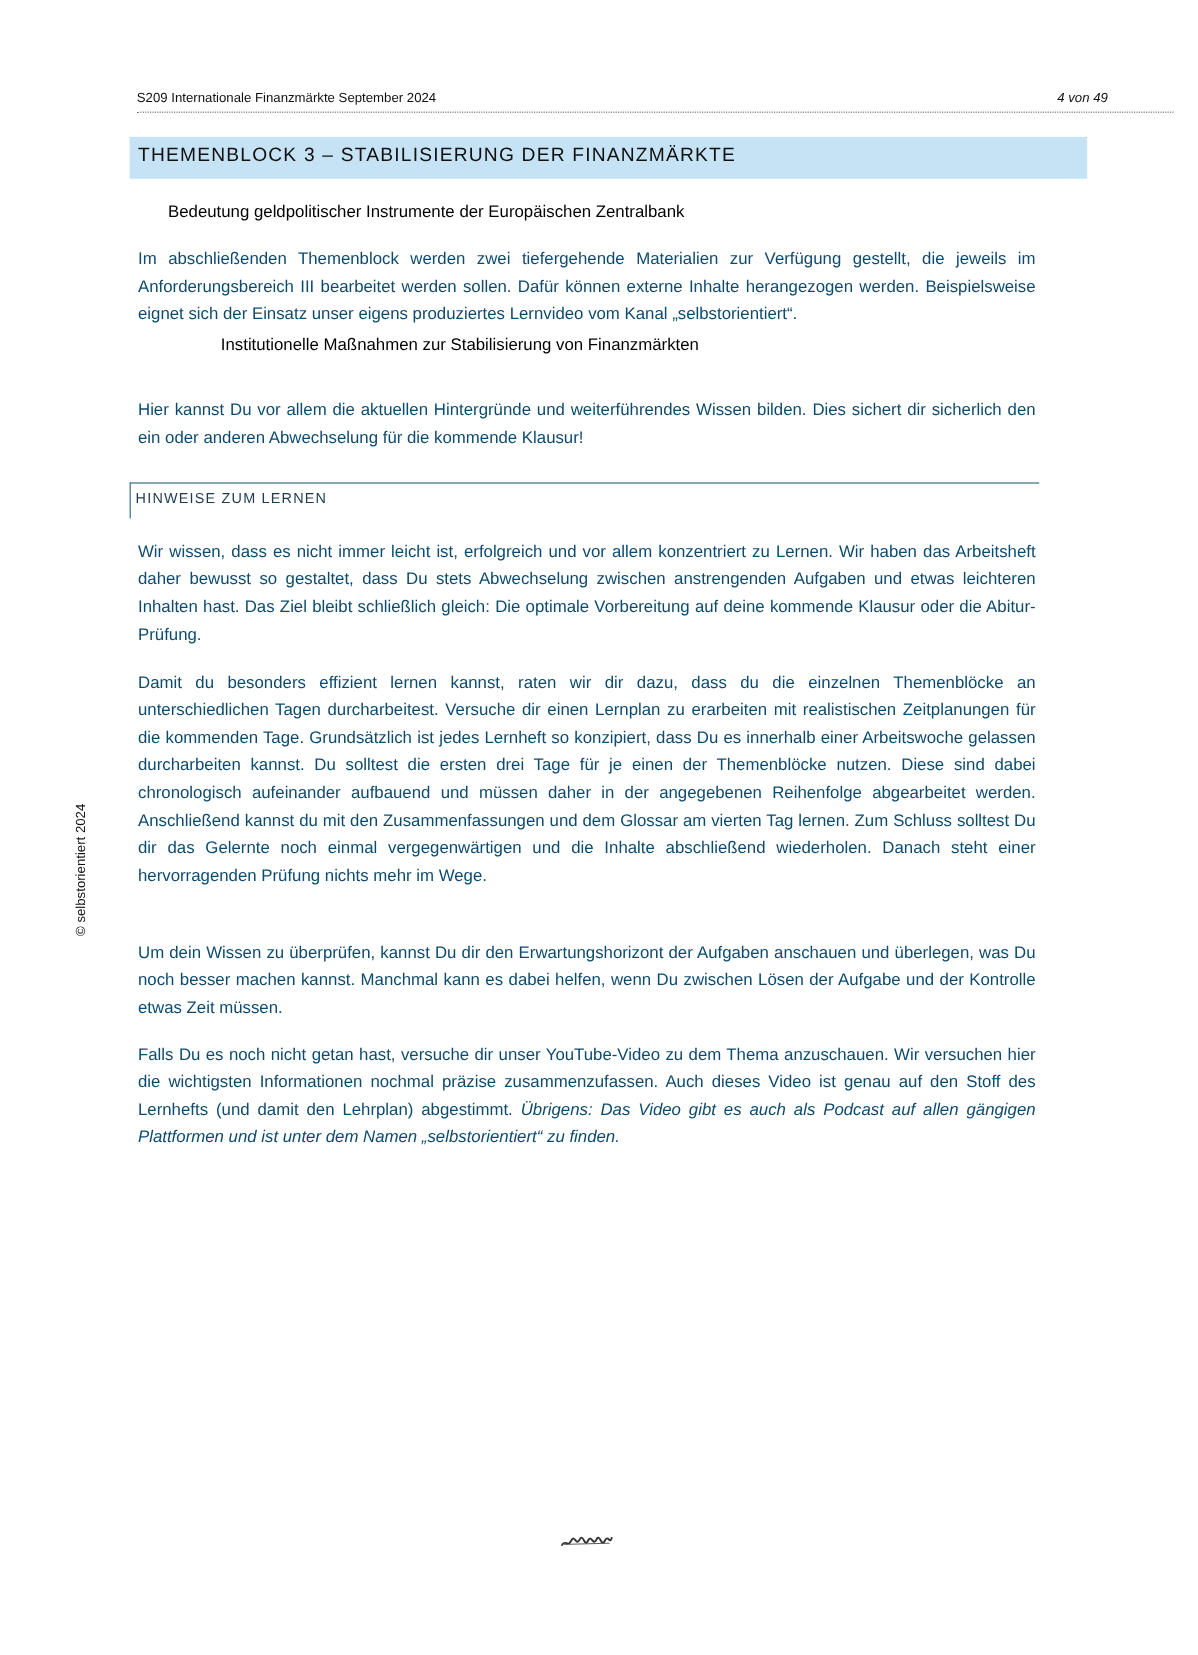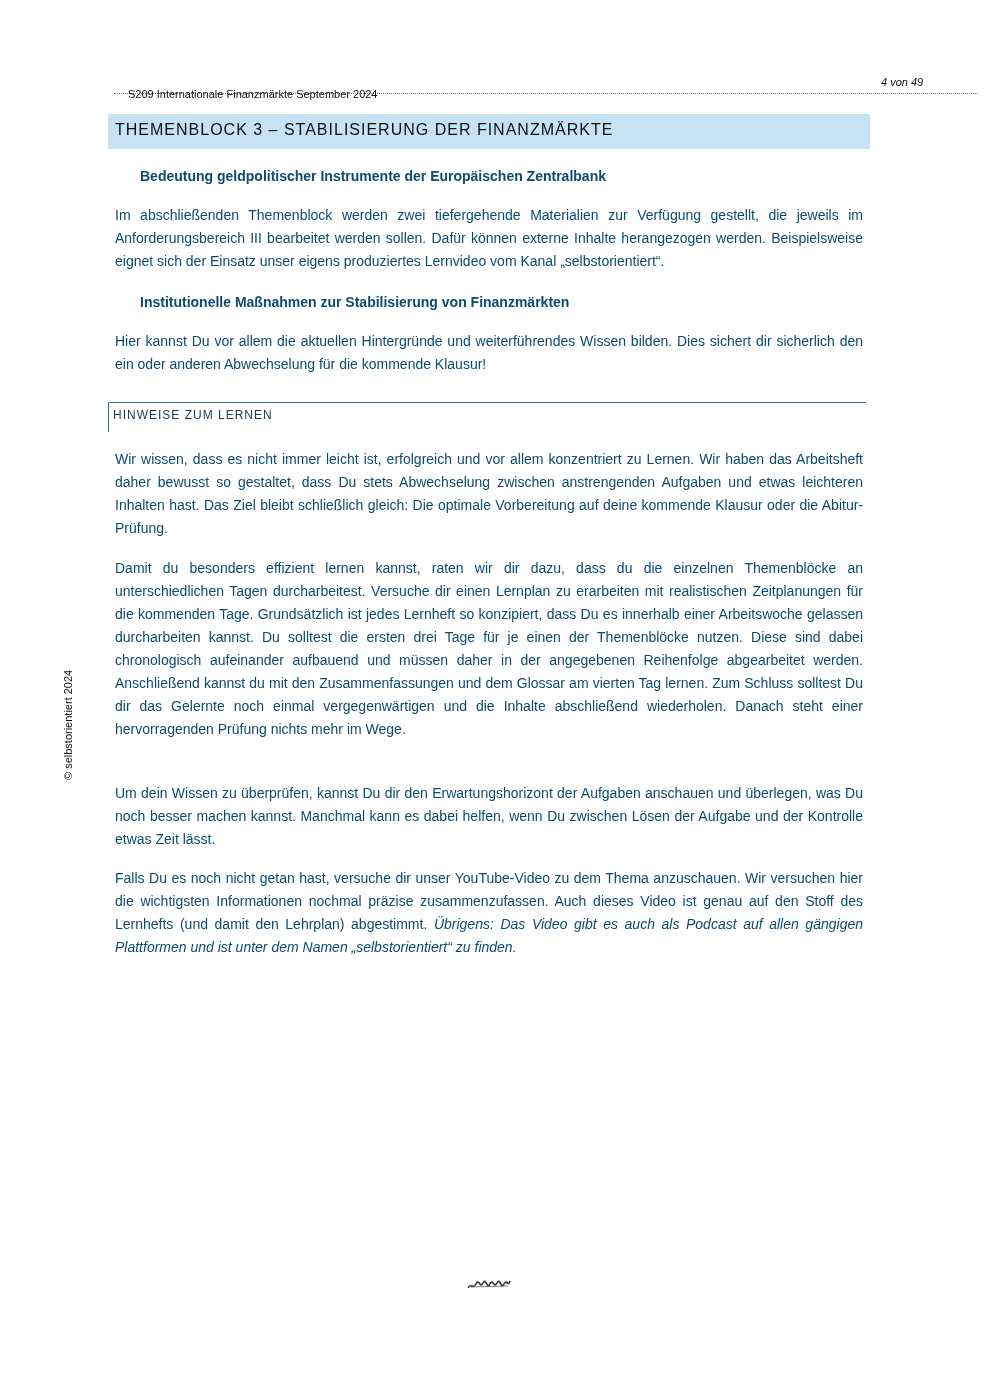--- a/index.html
+++ b/index.html
@@ -1,26 +1,26 @@
 <!DOCTYPE html>
 <html><head>
 <meta charset="utf-8">
 <style>
   html, body { margin: 0; padding: 0; background: #ffffff; }
   body { width: 998px; height: 1379px; position: relative; overflow: hidden;
          font-family: "Liberation Sans", sans-serif; color: #111; }
   .header { position: absolute; left: 114px; top: 76px; width: 864px; height: 17px;
             border-bottom: 1px dotted #777; font-size: 11px; color: #111; }
-  .header .title { position: absolute; left: 0; top: 12px; margin-left: 14px; }
+  .header .title { position: absolute; left: 0; top: 0; }
   .header .page { position: absolute; left: 767px; top: 0; font-style: italic; }
   .h1-box { position: absolute; left: 108px; top: 114px; width: 762px; height: 35px;
-            background: #c5e3f5; }
+            background: #c5e3f5; padding-left: 36px; }
   .h1-box span { position: absolute; left: 7px; top: 7px; font-size: 16px; letter-spacing: 1px;
                  color: #111; }
-  .subhead { position: absolute; left: 115px; font-size: 14px; font-weight: bold; color: #0c4a6e; padding-left: 25px; }
+  .subhead { position: absolute; left: 115px; font-size: 14px; font-weight: normal; color: #000000; padding-left: 25px; }
   .para { position: absolute; left: 115px; width: 748px; font-size: 14px; line-height: 23px;
           text-align: justify; color: #0c4a6e; margin: 0; }
   .para i { font-style: italic; }
   .h2 { position: absolute; left: 108px; top: 402px; width: 757px; height: 29px;
         border-top: 1px solid #3b6e8f; border-left: 1px solid #3b6e8f; }
   .h2 span { position: absolute; left: 4px; top: 5px; font-size: 12px; letter-spacing: 1px; color: #1d3a4e; }
   .side { position: absolute; left: 62px; top: 780px; transform: rotate(-90deg); transform-origin: left top;
           font-size: 11px; color: #111; white-space: nowrap; }
   .signature { position: absolute; left: 466px; top: 1278px; width: 46px; height: 14px; }
 </style>
@@ -32,30 +32,30 @@
   <span class="page">4 von 49</span>
 </div>
 
 <div class="h1-box">
   <span>THEMENBLOCK 3 – STABILISIERUNG DER FINANZMÄRKTE</span>
 </div>
 
 <div class="subhead" style="top:168px;">Bedeutung geldpolitischer Instrumente der Europäischen Zentralbank</div>
 <p class="para" style="top:204px;">Im abschließenden Themenblock werden zwei tiefergehende Materialien zur Verfügung gestellt, die jeweils im Anforderungsbereich III bearbeitet werden sollen. Dafür können externe Inhalte herangezogen werden. Beispielsweise eignet sich der Einsatz unser eigens produziertes Lernvideo vom Kanal „selbstorientiert“.</p>
 
-<div class="subhead" style="top:294px;">Institutionelle Maßnahmen zur Stabilisierung von Finanzmärkten</div>
+<div class="subhead" style="top:279px;margin-left:44px;">Institutionelle Maßnahmen zur Stabilisierung von Finanzmärkten</div>
 <p class="para" style="top:330px;">Hier kannst Du vor allem die aktuellen Hintergründe und weiterführendes Wissen bilden. Dies sichert dir sicherlich den ein oder anderen Abwechselung für die kommende Klausur!</p>
 
 <div class="h2">
   <span>HINWEISE ZUM LERNEN</span>
 </div>
 
 <p class="para" style="top:448px;">Wir wissen, dass es nicht immer leicht ist, erfolgreich und vor allem konzentriert zu Lernen. Wir haben das Arbeitsheft daher bewusst so gestaltet, dass Du stets Abwechselung zwischen anstrengenden Aufgaben und etwas leichteren Inhalten hast. Das Ziel bleibt schließlich gleich: Die optimale Vorbereitung auf deine kommende Klausur oder die Abitur-Prüfung.</p>
 <p class="para" style="top:557px;">Damit du besonders effizient lernen kannst, raten wir dir dazu, dass du die einzelnen Themenblöcke an unterschiedlichen Tagen durcharbeitest. Versuche dir einen Lernplan zu erarbeiten mit realistischen Zeitplanungen für die kommenden Tage. Grundsätzlich ist jedes Lernheft so konzipiert, dass Du es innerhalb einer Arbeitswoche gelassen durcharbeiten kannst. Du solltest die ersten drei Tage für je einen der Themenblöcke nutzen. Diese sind dabei chronologisch aufeinander aufbauend und müssen daher in der angegebenen Reihenfolge abgearbeitet werden. Anschließend kannst du mit den Zusammenfassungen und dem Glossar am vierten Tag lernen. Zum Schluss solltest Du dir das Gelernte noch einmal vergegenwärtigen und die Inhalte abschließend wiederholen. Danach steht einer hervorragenden Prüfung nichts mehr im Wege.</p>
-<p class="para" style="top:782px;">Um dein Wissen zu überprüfen, kannst Du dir den Erwartungshorizont der Aufgaben anschauen und überlegen, was Du noch besser machen kannst. Manchmal kann es dabei helfen, wenn Du zwischen Lösen der Aufgabe und der Kontrolle etwas Zeit lässt.</p>
+<p class="para" style="top:782px;">Um dein Wissen zu überprüfen, kannst Du dir den Erwartungshorizont der Aufgaben anschauen und überlegen, was Du noch besser machen kannst. Manchmal kann es dabei helfen, wenn Du zwischen Lösen der Aufgabe und der Kontrolle etwas Zeit müssen.</p>
 <p class="para" style="top:867px;"><span>Falls Du es noch nicht getan hast, versuche dir unser YouTube-Video zu dem Thema anzuschauen. Wir versuchen hier die wichtigsten Informationen nochmal präzise zusammenzufassen. Auch dieses Video ist genau auf den Stoff des Lernhefts (und damit den Lehrplan) abgestimmt. </span><i>Übrigens: Das Video gibt es auch als Podcast auf allen gängigen Plattformen und ist unter dem Namen „selbstorientiert“ zu finden.</i></p>
 
 <div class="side">© selbstorientiert 2024</div>
 
 <svg class="signature" viewBox="0 0 46 14">
   <path d="M2 10 C5 4, 7 12, 10 6 S14 11, 17 5 S21 12, 24 6 S28 11, 31 5 S35 12, 38 6 S42 10, 44 3" fill="none" stroke="#333" stroke-width="1.6"></path>
   <path d="M4 9 L42 8" stroke="#555" stroke-width="0.8" fill="none"></path>
 </svg>
 
 </body></html>

